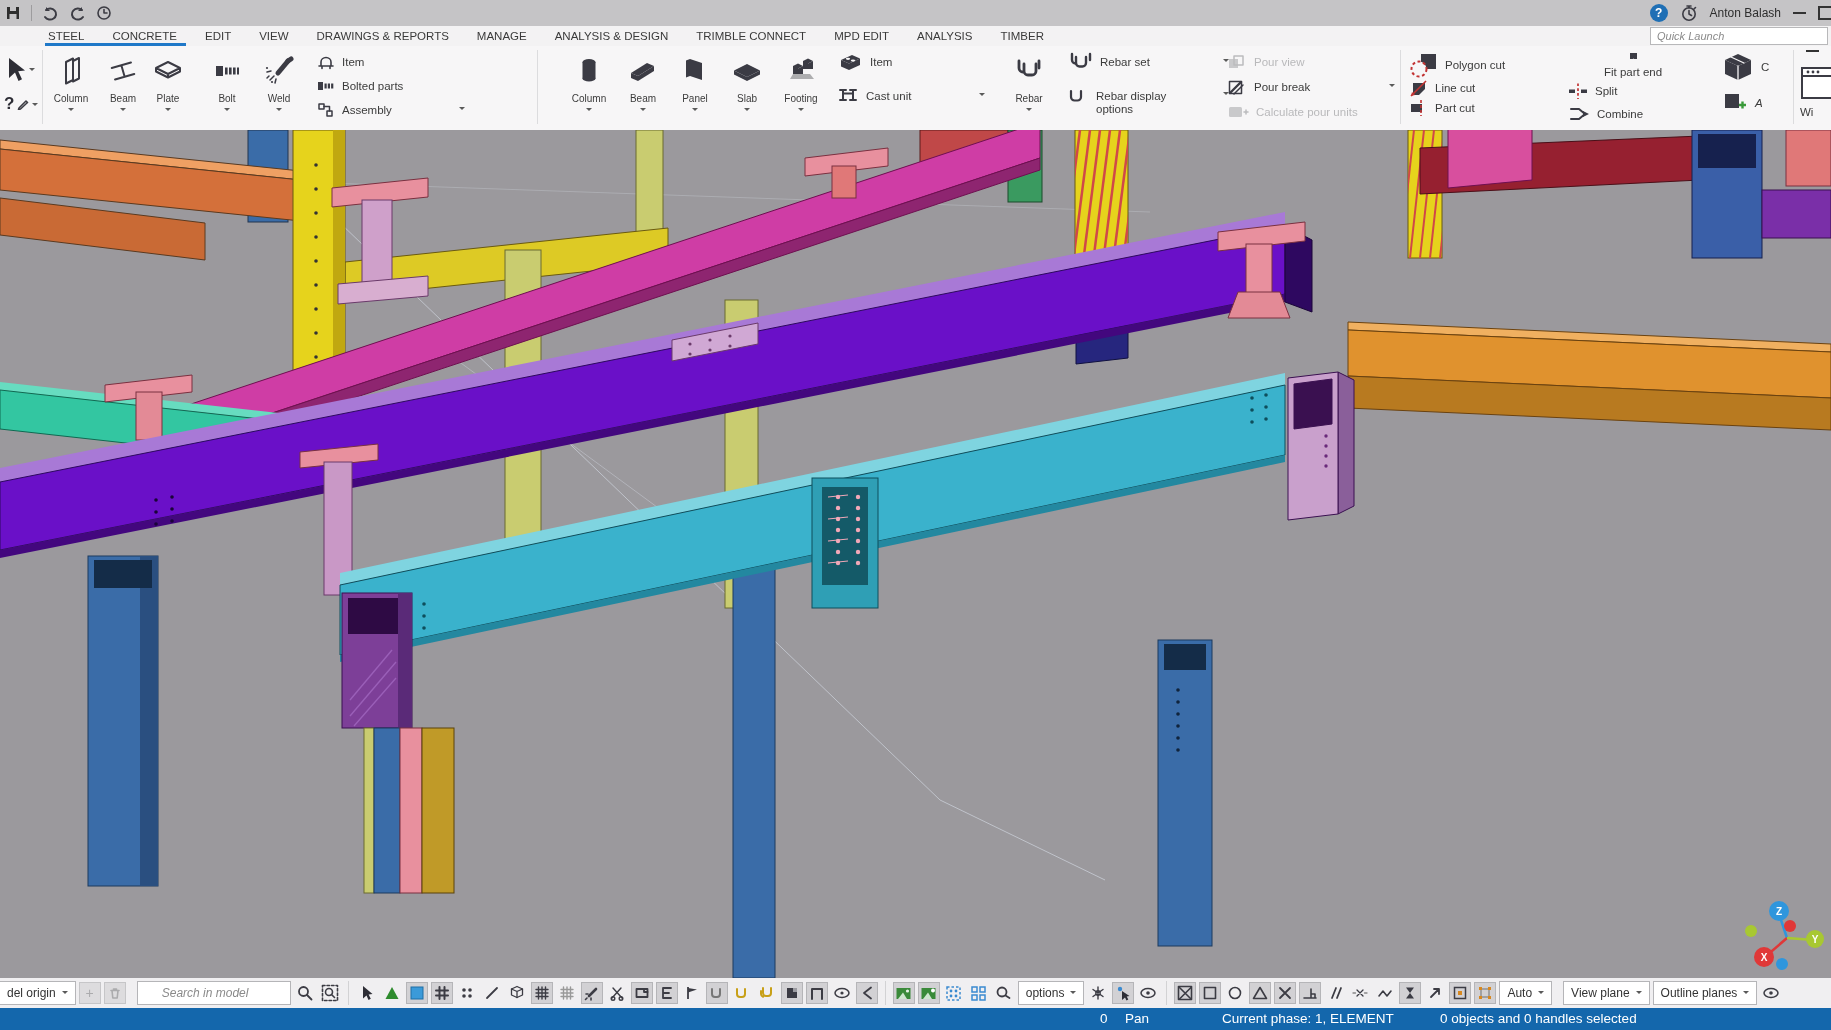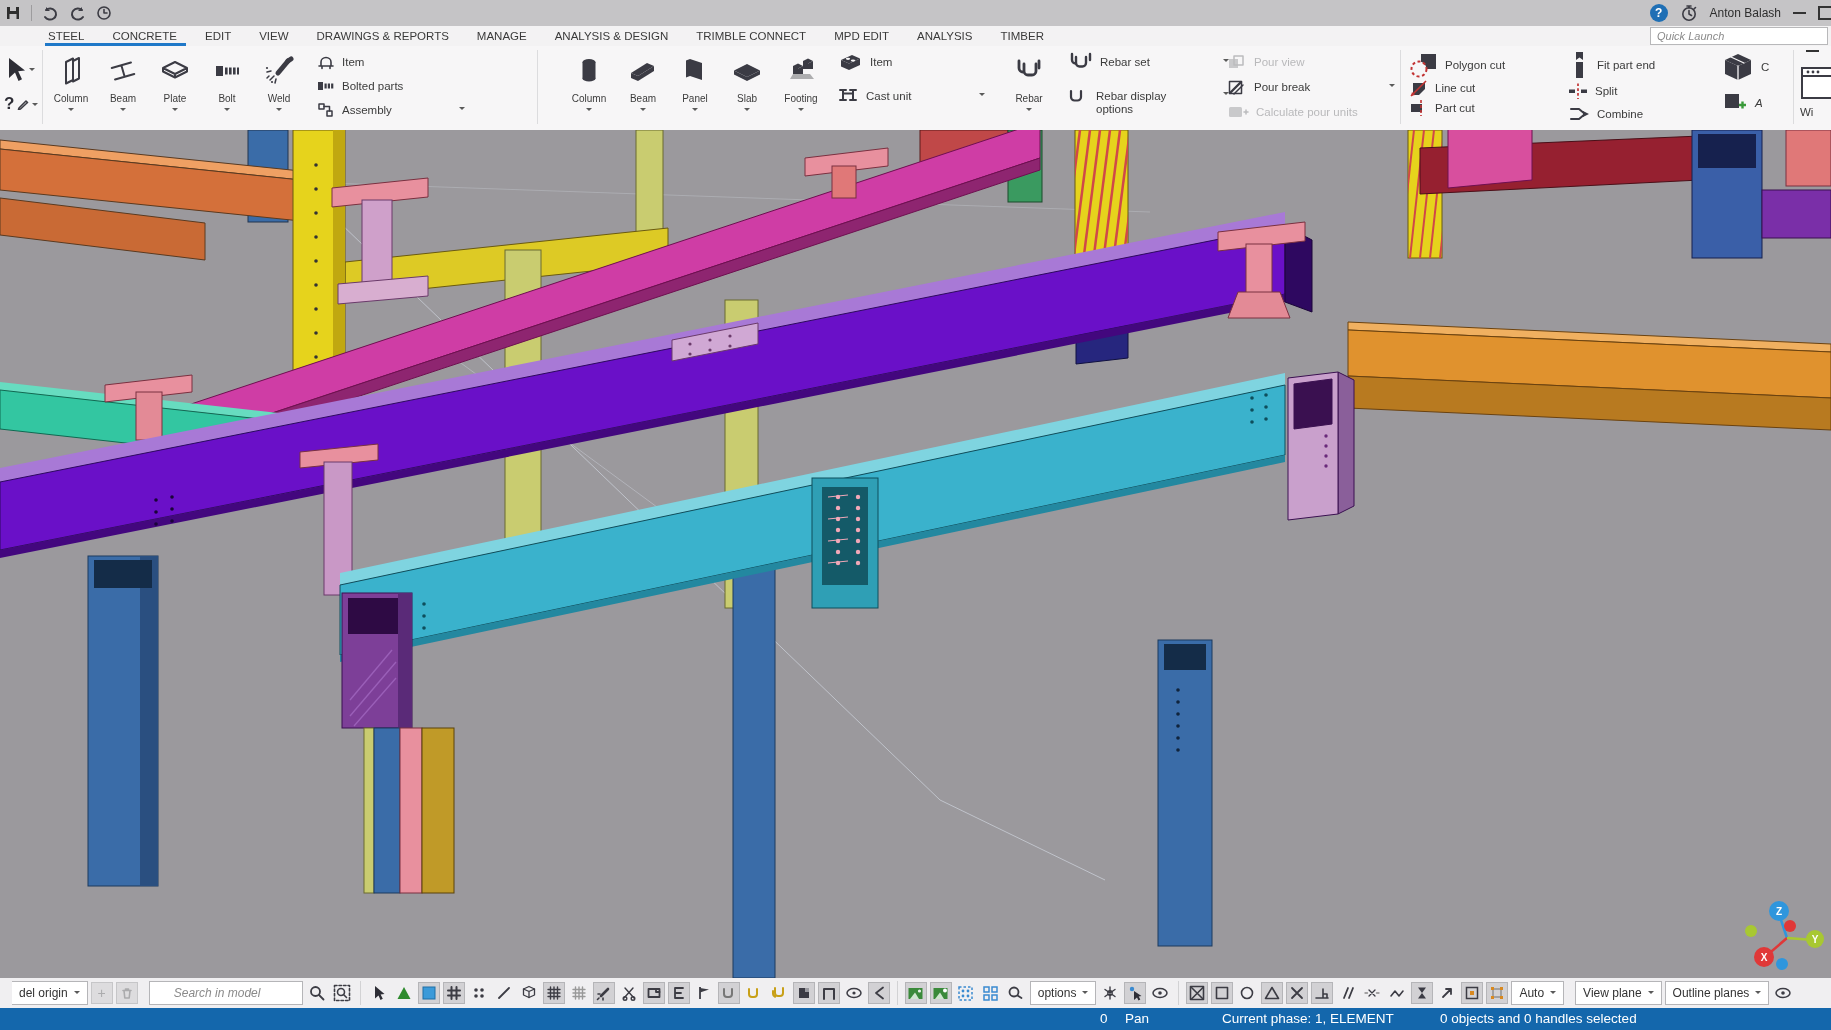--- a/index.html
+++ b/index.html
@@ -168,21 +168,21 @@
         <span class="bicon">
           <svg class="ric" width="34" height="34">
               <g transform="rotate(-16 17 17)">
                 <path d="M7 11 H27 M7 23 H27 M17 11 V23"></path>
               </g>
             </svg>
           </span>
         <span class="blabel">Beam</span>
           <span class="caret"></span>
       </div>
-      <div class="bigbtn" style="left:104px;">
+      <div class="bigbtn" style="left:97px;">
         <span class="bicon">
           <svg class="ric" width="34" height="34">
               <path d="M17 8 L29 14 17 20 5 14 Z M5 14 V17.5 L17 23.5 29 17.5 V14 M17 20 V23.5"></path>
             </svg>
           </span>
         <span class="blabel">Plate</span>
           <span class="caret"></span>
       </div>
       <div class="bigbtn" style="left:156px;">
         <span class="bicon">
@@ -398,21 +398,21 @@
           </div>
         <div class="srow">
           <svg width="20" height="20">
               <rect x="3" y="6" width="11" height="8" fill="#3b3b44"></rect>
               <path d="M13 2 v16" stroke="#c23333" stroke-width="1.6" stroke-dasharray="3 2"></path>
             </svg>
           <span>Part cut</span>
           </div>
       </div>
       <div class="stack" style="left:160px;width:130px;gap:3px;">
-        <div class="srow" style="height:26px;">
+        <div class="srow" style="height:26px;flex-direction:column;">
           <svg width="22" height="28">
               <polygon points="8,1 15,1 15,9 11.5,6.5 8,9" fill="#3b3b44"></polygon>
               <rect x="8" y="11" width="7" height="16" fill="#3b3b44"></rect>
             </svg>
           <span>Fit part end</span>
           </div>
         <div class="srow">
           <svg width="20" height="18">
               <rect x="1" y="7.5" width="6" height="3.5" fill="#3b3b44"></rect>
               <rect x="13" y="7.5" width="6" height="3.5" fill="#3b3b44"></rect>
@@ -694,21 +694,21 @@
       <circle cx="1779" cy="911" r="10" fill="#2f96dd"></circle>
       <circle cx="1764" cy="957" r="10" fill="#e03838"></circle>
       <circle cx="1815" cy="939" r="9" fill="#a8c832"></circle>
       <text x="1779" y="915" font-size="10" font-weight="bold" fill="#fff" text-anchor="middle">Z</text>
       <text x="1764" y="961" font-size="10" font-weight="bold" fill="#fff" text-anchor="middle">X</text>
       <text x="1815" y="943" font-size="10" font-weight="bold" fill="#fff" text-anchor="middle">Y</text>
     </g>
   </svg>
 
   <div class="btoolbar">
-    <span class="dd" style="margin-left:12px;border-left:0;">
+    <span class="dd" style="margin-left:0;border-left:0;">
       <span>del origin</span>
         <span class="caret"></span>
       </span>
     <span class="gbtn">+</span>
     <span class="gbtn">
       <svg class="si" width="14" height="14" style="stroke:#ababad">
           <path d="M3 4.5 h8 M5.5 4.5 V3 h3 v1.5 M4 4.5 l0.8 7.5 h4.4 l0.8 -7.5"></path>
         </svg>
       </span>
     <span class="sbox">

